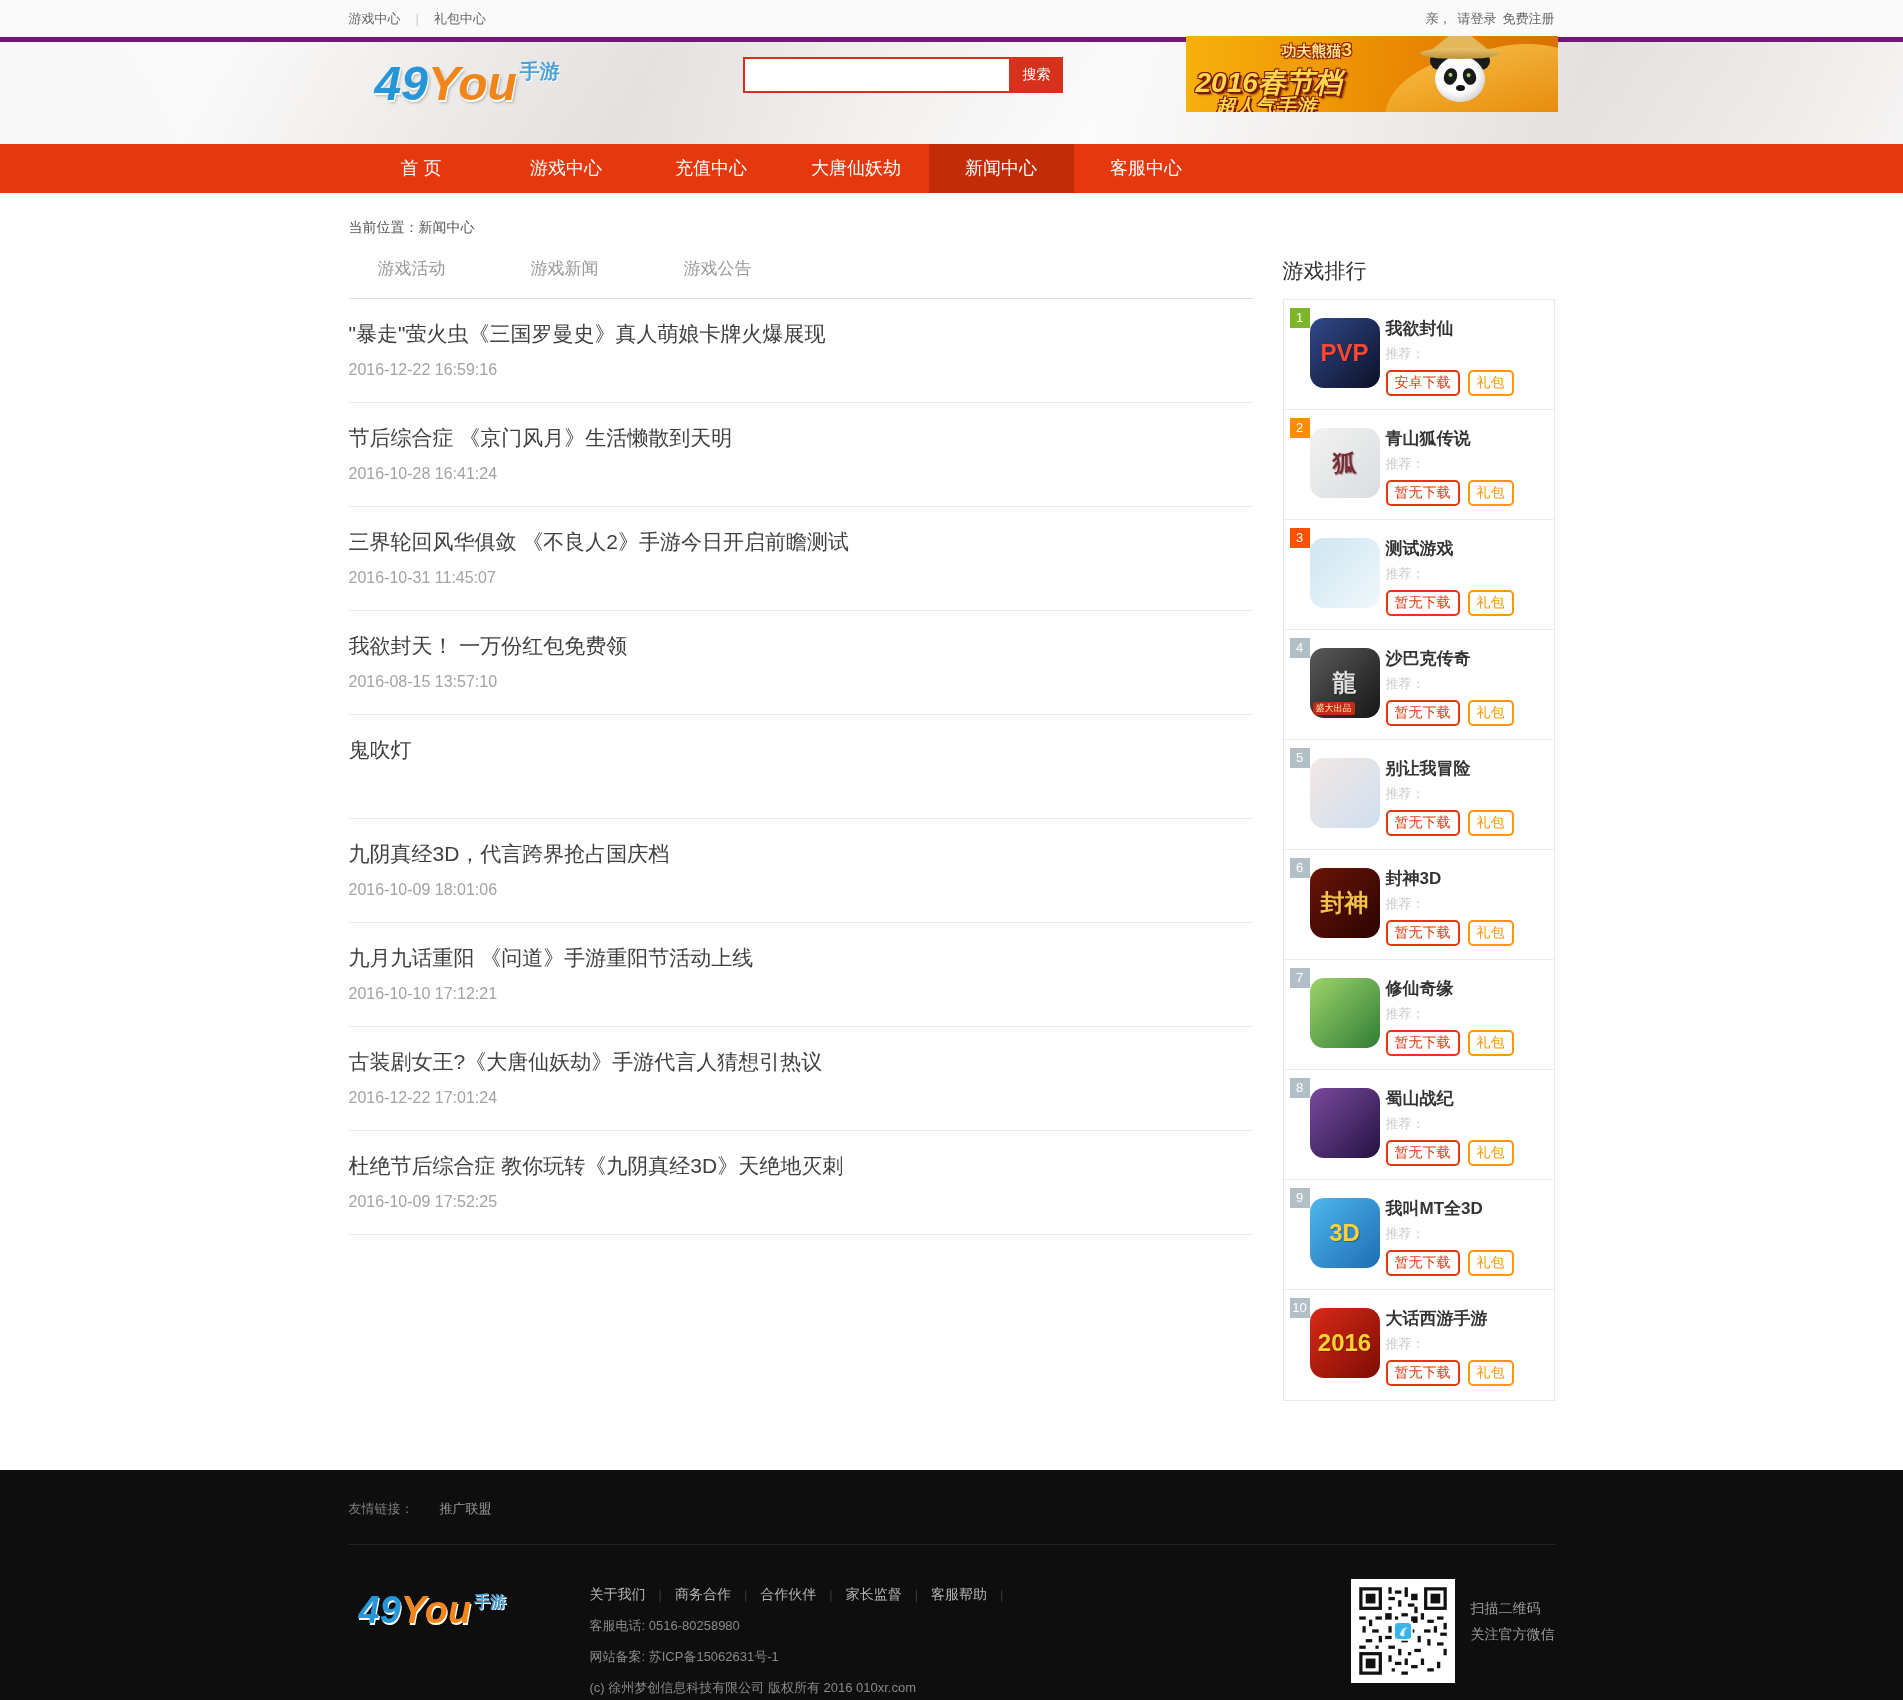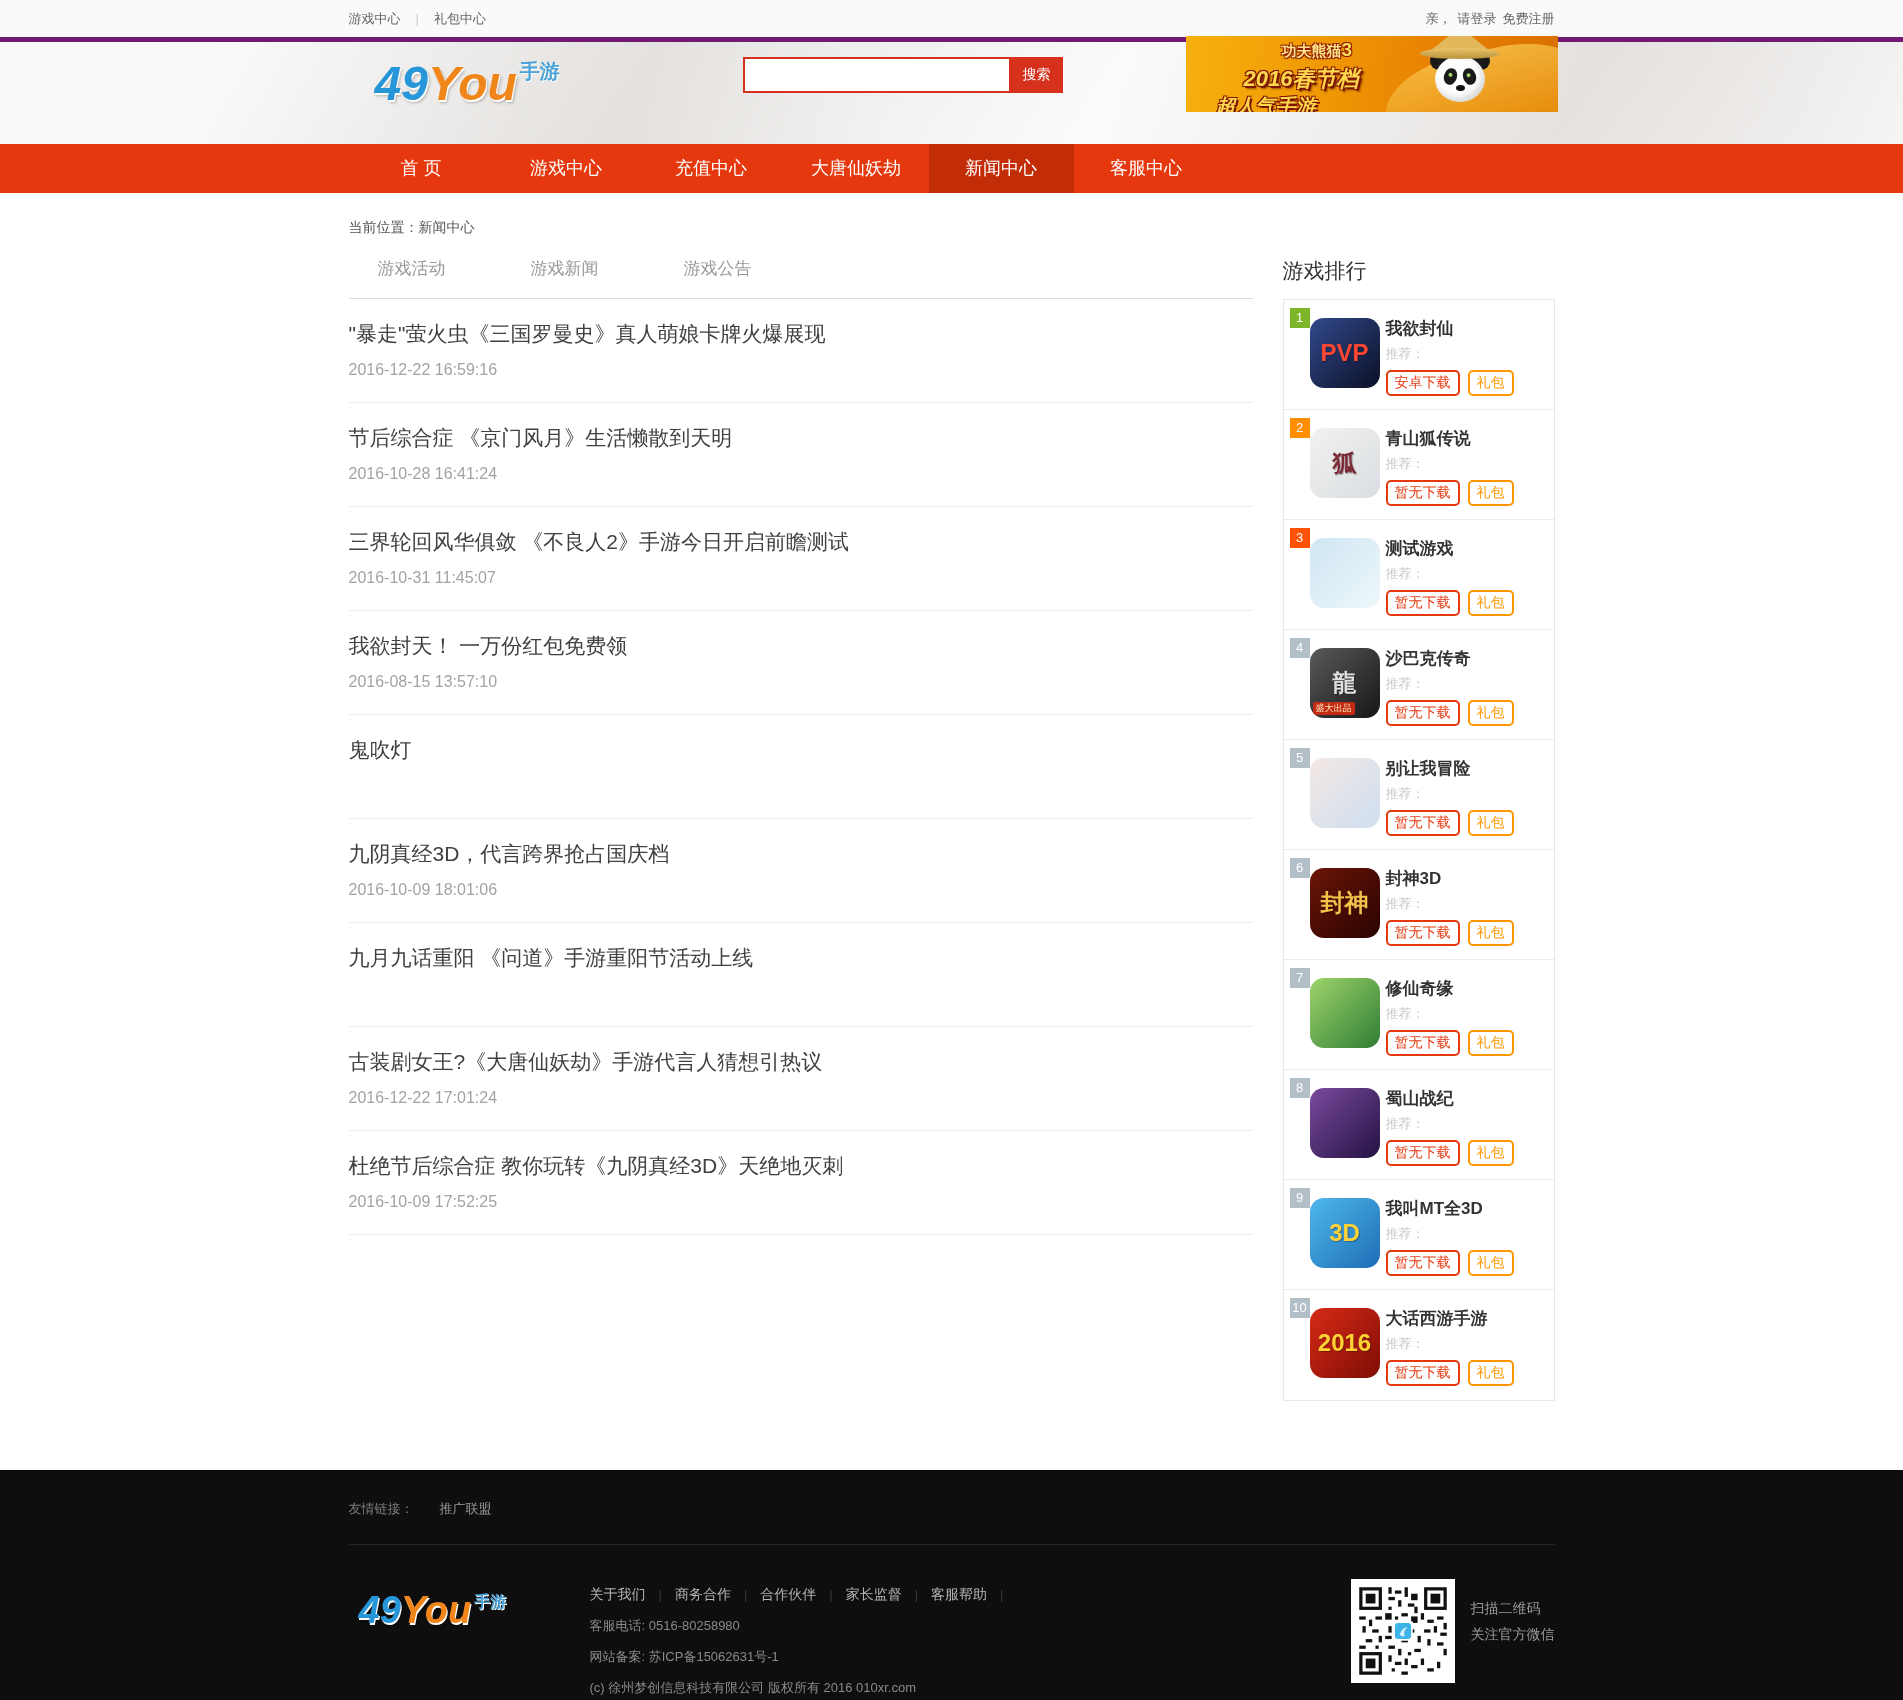--- a/index.html
+++ b/index.html
@@ -37,22 +37,22 @@
   .search input { width:268px; height:36px; border:2px solid #d5311d; padding:0 8px; outline:none; font-size:14px; background:#fff; }
   .search button { width:52px; height:36px; background:#d5311d; color:#fff; border:0; font-size:14px; cursor:pointer; }
 
   .banner { position:absolute; right:-3px; top:-6px; width:372px; height:76px; overflow:hidden; cursor:pointer;
     background:linear-gradient(95deg,#f7b00d 0%,#f09a05 35%,#e98503 62%,#d96f00 100%); }
   .b-swoosh { position:absolute; right:-36px; top:14px; width:210px; height:96px;
     background:linear-gradient(#f9c64f,#e88a00); border-radius:50%/60%; transform:rotate(-12deg); opacity:.75; }
   .b-title { position:absolute; left:96px; top:3px; font-size:15px; font-weight:bold; color:#ffe388; z-index:4;
     text-shadow:1px 1px 0 #8f1d00,-1px 1px 0 #8f1d00,1px -1px 0 #8f1d00,-1px -1px 0 #8f1d00; }
   .b-title .num { font-size:19px; color:#ffdf5e; }
-  .b-line2 { position:absolute; left:10px; top:28px; font-size:22px; font-weight:bold; font-style:italic; color:#ffd84d; z-index:4;
-    text-shadow:2px 2px 0 #7d1500,-1px -1px 0 #7d1500,1px -1px 0 #7d1500,-1px 1px 0 #7d1500,3px 3px 2px rgba(60,10,0,.5);margin-left:48px; }
+  .b-line2 { position:absolute; left:10px; top:28px; font-size:28px; font-weight:bold; font-style:italic; color:#ffd84d; z-index:4;
+    text-shadow:2px 2px 0 #7d1500,-1px -1px 0 #7d1500,1px -1px 0 #7d1500,-1px 1px 0 #7d1500,3px 3px 2px rgba(60,10,0,.5); }
   .b-line3 { position:absolute; left:30px; top:57px; font-size:20px; font-weight:bold; font-style:italic; color:#ffd84d; z-index:4;
     text-shadow:2px 2px 0 #7d1500,-1px -1px 0 #7d1500,1px -1px 0 #7d1500,-1px 1px 0 #7d1500; }
   .panda { position:absolute; right:62px; top:4px; width:72px; height:72px; z-index:3; }
   .p-ear { position:absolute; width:18px; height:18px; background:#1a1a1a; border-radius:50%; top:12px; }
   .p-ear.l { left:6px; } .p-ear.r { right:6px; }
   .p-face { position:absolute; left:11px; top:16px; width:50px; height:46px; background:#fdfdfd; border-radius:50%;
     box-shadow:inset -3px -4px 6px rgba(0,0,0,.15); }
   .p-eye { position:absolute; width:13px; height:17px; background:#1a1a1a; border-radius:50%; top:12px; }
   .p-eye.l { left:9px; transform:rotate(18deg); } .p-eye.r { right:9px; transform:rotate(-18deg); }
   .p-eye::after { content:""; position:absolute; left:4px; top:5px; width:4px; height:4px; background:#9fd36a; border-radius:50%; }
@@ -197,20 +197,21 @@
             </div>
             <div class="news-item">
               <h3 class="news-title">鬼吹灯</h3>
             </div>
             <div class="news-item">
               <h3 class="news-title">九阴真经3D，代言跨界抢占国庆档</h3>
               <div class="news-date">2016-10-09 18:01:06</div>
             </div>
             <div class="news-item">
               <h3 class="news-title">九月九话重阳 《问道》手游重阳节活动上线</h3>
+              <div class="news-date">2016-10-10 17:12:21</div>
             </div>
             <div class="news-item">
               <h3 class="news-title">古装剧女王?《大唐仙妖劫》手游代言人猜想引热议</h3>
               <div class="news-date">2016-12-22 17:01:24</div>
             </div>
             <div class="news-item">
               <h3 class="news-title">杜绝节后综合症 教你玩转《九阴真经3D》天绝地灭刺</h3>
               <div class="news-date">2016-10-09 17:52:25</div>
             </div>
           </div>

